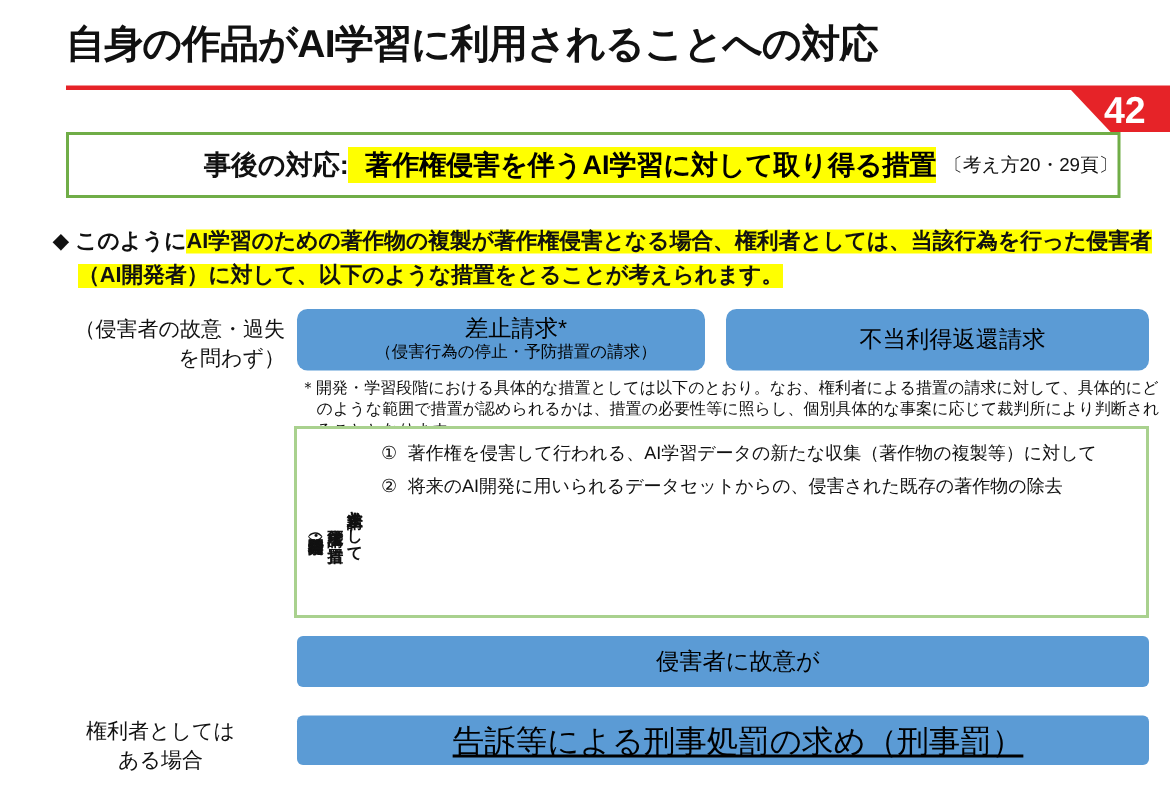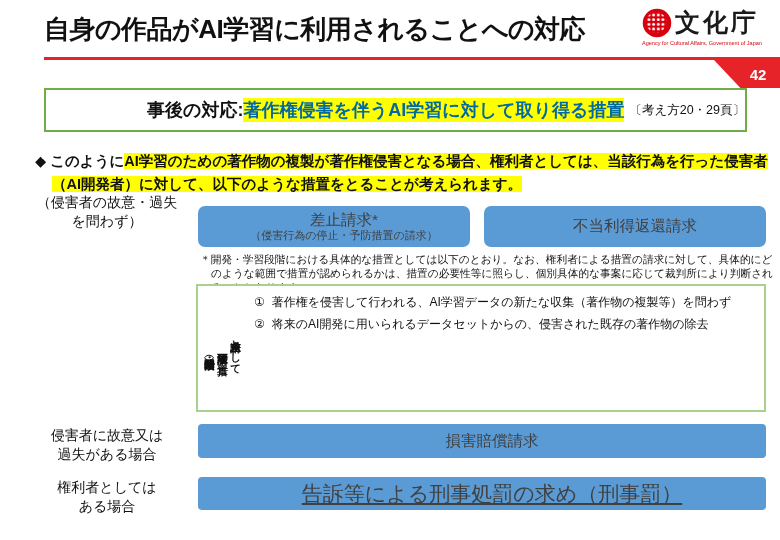--- a/index.html
+++ b/index.html
@@ -17,37 +17,37 @@
   
   .page-title{position:absolute;left:44px;top:12px;font-size:26px;font-weight:bold;letter-spacing:-0.5px;color:#111;white-space:nowrap;}
   .logo{position:absolute;right:6px;top:6px;width:132px;display:flex;flex-direction:column;align-items:flex-start;}
   .logo-top{display:flex;align-items:center;gap:3px;}
   .logo-kanji{font-family:"DejaVu Serif","Liberation Serif",serif;font-size:25px;font-weight:bold;color:#1a1a1a;letter-spacing:3px;white-space:nowrap;}
   .logo-sub{font-size:6px;color:var(--logo-red);white-space:nowrap;transform:scaleX(0.92);transform-origin:left;margin-top:1px;}
 
   .red-line{position:absolute;left:44px;top:57px;width:736px;height:3px;background:var(--accent-red);}
   .page-badge{position:absolute;right:0;top:60px;width:66px;height:28px;background:var(--accent-red);
     clip-path:polygon(0 0,100% 0,100% 100%,40% 100%);
-    color:#fff;font-size:15px;font-weight:bold;display:flex;align-items:center;justify-content:center;padding-left:22px;}
+    color:#fff;font-size:25px;font-weight:bold;display:flex;align-items:center;padding-left:22px;}
 
   
   .section-box{position:absolute;left:44px;top:88px;width:703px;height:44px;border:2px solid var(--border-green);
     display:flex;align-items:center;justify-content:flex-end;font-size:18px;font-weight:bold;white-space:nowrap;}
-  .section-box mark{background:var(--highlight-yellow);color:#0369a1;}
+  .section-box mark{background:var(--highlight-yellow);color:#000000;padding-left:11px;}
   .sec-ref{font-size:12.5px;font-weight:normal;margin-left:5px;}
 
   
   .intro{position:absolute;left:35px;top:150px;width:738px;font-size:14.5px;line-height:22.5px;font-weight:bold;color:#111;}
   .intro mark{background:var(--highlight-yellow);color:#111;}
   .intro .bullet{margin-right:4px;}
   .intro-line2{margin-left:17px;}
 
   
   .row-label{position:absolute;left:24px;width:166px;text-align:center;font-size:14px;line-height:19px;white-space:pre-line;color:#111;}
-  .blue-box{position:absolute;background:var(--box-blue);color:#404040;display:flex;flex-direction:column;align-items:center;justify-content:center;text-align:center;padding-left:20px;}
+  .blue-box{position:absolute;background:var(--box-blue);color:#000000;display:flex;flex-direction:column;align-items:center;justify-content:center;text-align:center;padding-left:20px;}
   .box-injunction{left:198px;top:206px;width:272px;height:41px;border-radius:7px;}
   .box-injunction .bb-title{font-size:15.5px;line-height:18px;}
   .box-injunction .bb-sub{font-size:11px;line-height:13px;}
   .box-unjust{left:484px;top:206px;width:282px;height:41px;border-radius:7px;font-size:15.5px;}
   .box-damages{left:198px;top:424px;width:568px;height:34px;border-radius:4px;font-size:15.5px;}
   .box-criminal{left:198px;top:477px;width:568px;height:33px;border-radius:4px;font-size:21px;text-decoration:underline;}
 
   
   .note{position:absolute;left:200px;top:252px;width:573px;font-size:10.7px;line-height:14px;color:#111;
     padding-left:11px;text-indent:-11px;}
@@ -57,46 +57,31 @@
   .v-label{position:absolute;left:5px;top:14px;height:102px;writing-mode:vertical-rl;text-orientation:mixed;
     font-size:10.5px;font-weight:bold;line-height:13px;text-align:center;color:#111;}
   .v-label span{display:block;}
   .d-item{position:absolute;left:56px;font-size:12px;line-height:15px;color:#111;white-space:nowrap;}
   .d-item .inum{margin-right:7px;}
   .d-item1{top:9px;}
   .d-item2{top:31px;}
   .d-footnote{position:absolute;left:56px;top:53px;width:506px;font-size:10.7px;line-height:13.6px;color:#111;
     white-space:pre-line;padding-left:11px;text-indent:-11px;}
 
-  .label-any{top:193px;}
+  .label-any{top:210px;text-align:right;}
   .label-negligence{top:426px;}
   .label-intent{top:478px;}
 </style>
 </head>
 <body>
 
 <div class="slide">
 
   <h1 class="page-title">自身の作品がAI学習に利用されることへの対応</h1>
 
-  <div class="logo">
-    <div class="logo-top">
-      <svg width="30" height="30" viewBox="0 0 40 40" aria-hidden="true">
-        <defs>
-          <pattern id="dots" width="6.2" height="6.2" patternUnits="userSpaceOnUse">
-            <circle cx="3.1" cy="3.1" r="2" fill="#ffffff"></circle>
-          </pattern>
-        </defs>
-        <circle cx="20" cy="20" r="19" fill="#D7000F"></circle>
-        <circle cx="19" cy="19" r="13.5" fill="url(#dots)"></circle>
-      </svg>
-      <div class="logo-kanji">文化庁</div>
-    </div>
-    <div class="logo-sub">Agency for Cultural Affairs, Government of Japan</div>
-  </div>
 
   <div class="red-line"></div>
   <div class="page-badge">
     <span>42</span>
   </div>
 
   <div class="section-box">
     <span>事後の対応:</span>
       <mark>著作権侵害を伴うAI学習に対して取り得る措置</mark>
       <span class="sec-ref">〔考え方20・29頁〕</span>
@@ -125,31 +110,29 @@
 
   <div class="note">＊開発・学習段階における具体的な措置としては以下のとおり。なお、権利者による措置の請求に対して、具体的にどのような範囲で措置が認められるかは、措置の必要性等に照らし、個別具体的な事案に応じて裁判所により判断されることとなります。</div>
 
   <div class="detail-box">
     <div class="v-label">
       <span>差止請求として</span>
       <span>請求可能な措置</span>
       <span>（開発・学習段階）</span>
     </div>
     <div class="d-item d-item1">
-      <span class="inum">①</span><span>著作権を侵害して行われる、AI学習データの新たな収集（著作物の複製等）を問わず</span>
+      <span class="inum">①</span><span>著作権を侵害して行われる、AI学習データの新たな収集（著作物の複製等）に対して</span>
     </div>
     <div class="d-item d-item2">
       <span class="inum">②</span><span>将来のAI開発に用いられるデータセットからの、侵害された既存の著作物の除去</span>
     </div>
   </div>
 
-  <div class="row-label label-negligence">侵害者に故意又は
-過失がある場合</div>
   <div class="blue-box box-damages">
-    <div>損害賠償請求</div>
+    <div>侵害者に故意が</div>
   </div>
 
   <div class="row-label label-intent">権利者としては
 ある場合</div>
   <div class="blue-box box-criminal">
     <div>告訴等による刑事処罰の求め（刑事罰）</div>
   </div>
 
 </div>
 

